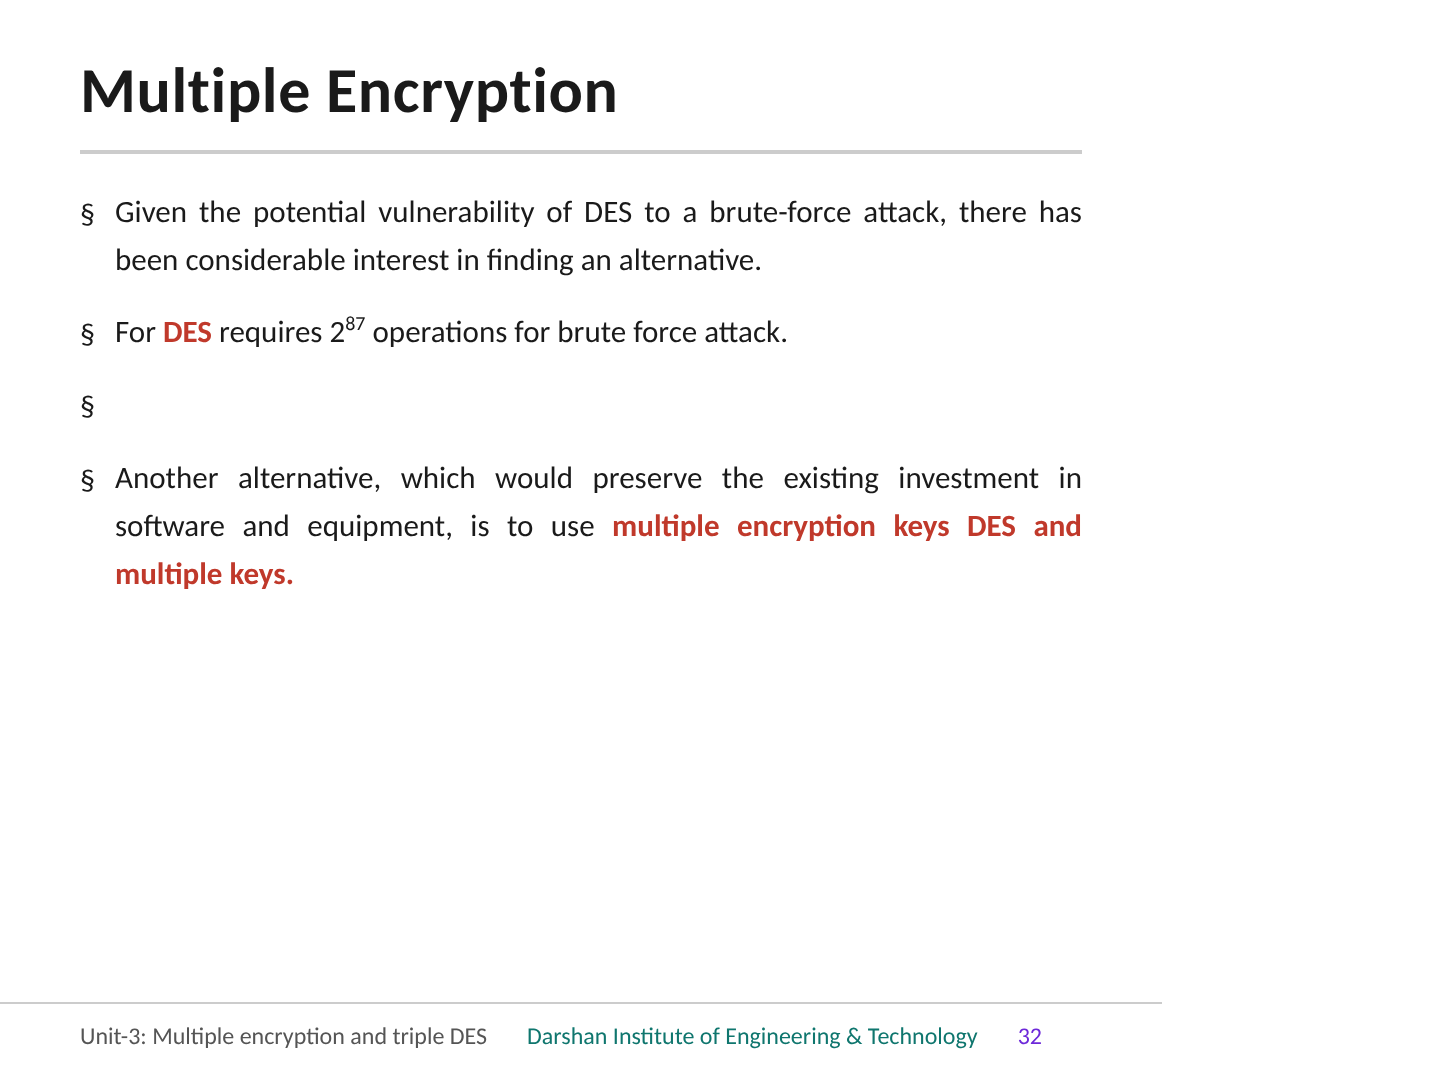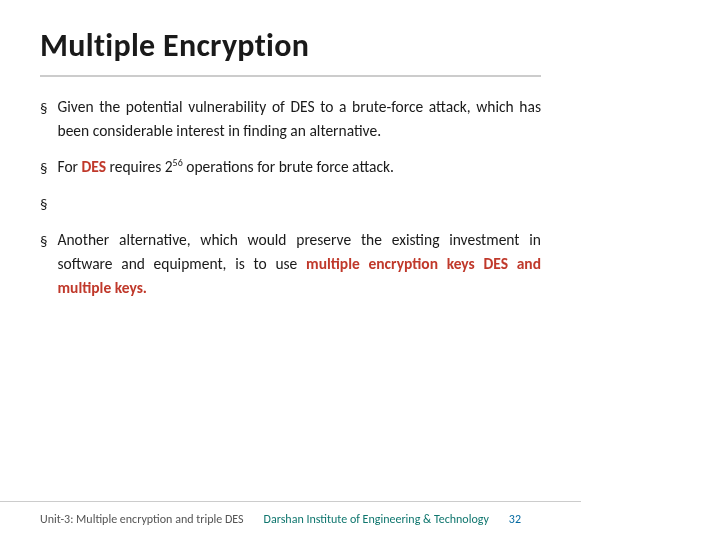--- a/index.html
+++ b/index.html
@@ -97,46 +97,46 @@
       color: #555555;
     }
 
     .footer-center {
       font-size: 12px;
       color: #0f766e;
     }
 
     .footer-right {
       font-size: 12px;
-      color: #0369a1;
+      color: #6d28d9;
       text-align: center;
     }
   </style>
 </head>
 <body>
 
 <div class="slide">
   <div class="slide-header">
     <h1 class="slide-title">Multiple Encryption</h1>
   </div>
   <div class="divider"></div>
 
   <div class="slide-body">
 
     <div class="bullet-item">
       <span class="bullet-icon">§</span>
       <p class="bullet-text">
-        Given the potential vulnerability of DES to a brute-force attack, which has been considerable interest in finding an alternative.
+        Given the potential vulnerability of DES to a brute-force attack, there has been considerable interest in finding an alternative.
       </p>
     </div>
 
     <div class="bullet-item">
       <span class="bullet-icon">§</span>
       <p class="bullet-text">
-        For <span class="highlight-red">DES</span> requires 2<sup>56</sup> operations for brute force attack.
+        For <span class="highlight-red">DES</span> requires 2<sup>87</sup> operations for brute force attack.
       </p>
     </div>
 
     <div class="bullet-item">
       <span class="bullet-icon">§</span>
     </div>
 
     <div class="bullet-item">
       <span class="bullet-icon">§</span>
       <p class="bullet-text">

